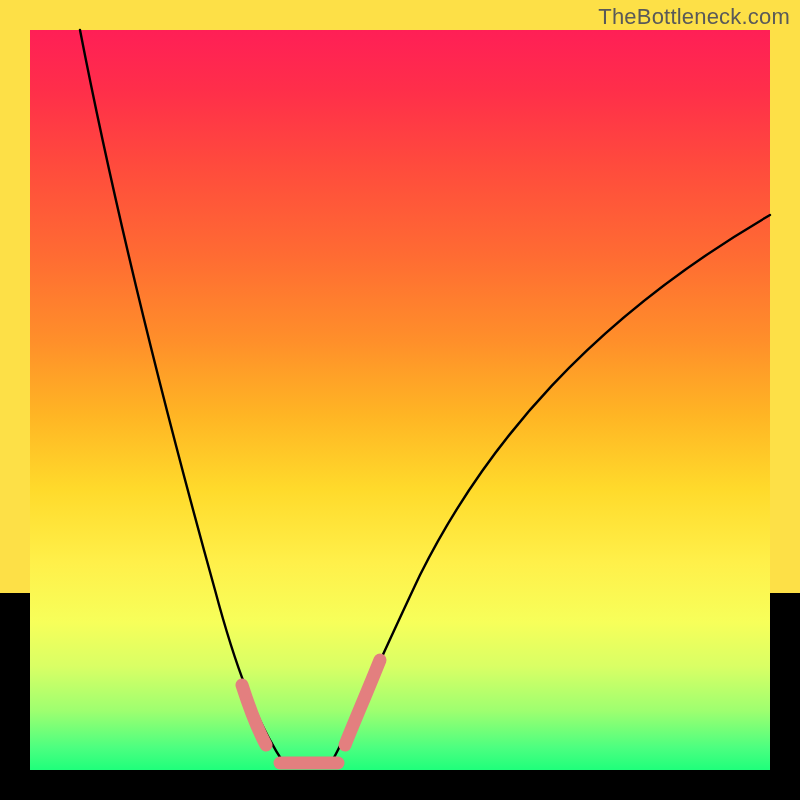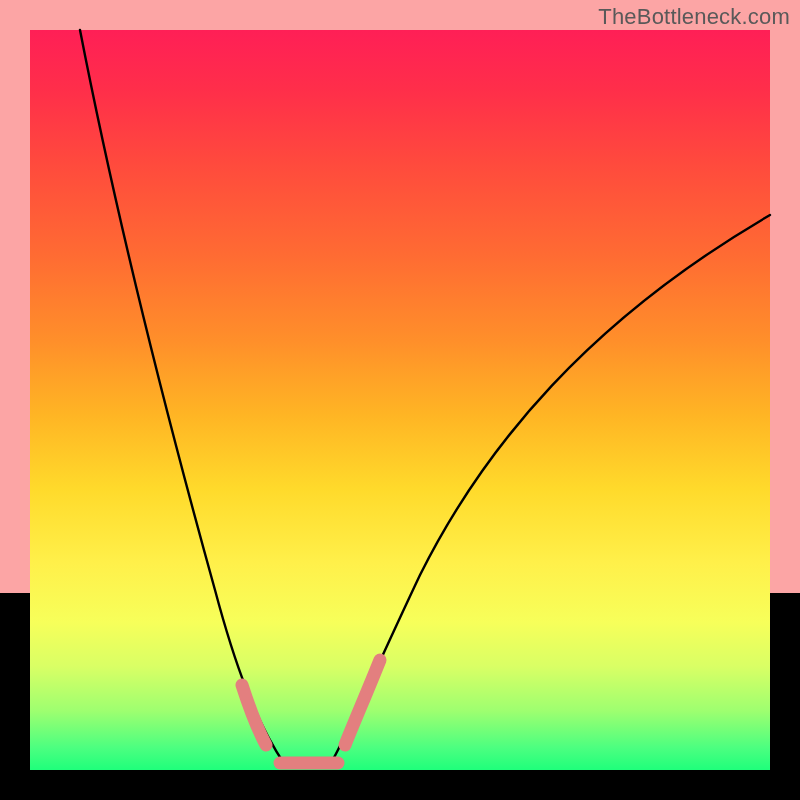--- a/index.html
+++ b/index.html
@@ -8,21 +8,21 @@
     background: #000;
     width: 800px;
     height: 800px;
     overflow: hidden;
     font-family: Arial, Helvetica, sans-serif;
   }
   .frame {
     position: relative;
     width: 800px;
     height: 593px;
-    background: #fca5a5;
+    background: #fde047;
   }
   .plot-area {
     position: absolute;
     left: 30px;
     top: 30px;
     width: 740px;
     height: 740px;
     background: linear-gradient(to bottom,
       #ff1f56 0%,
       #ff2e4a 8%,

